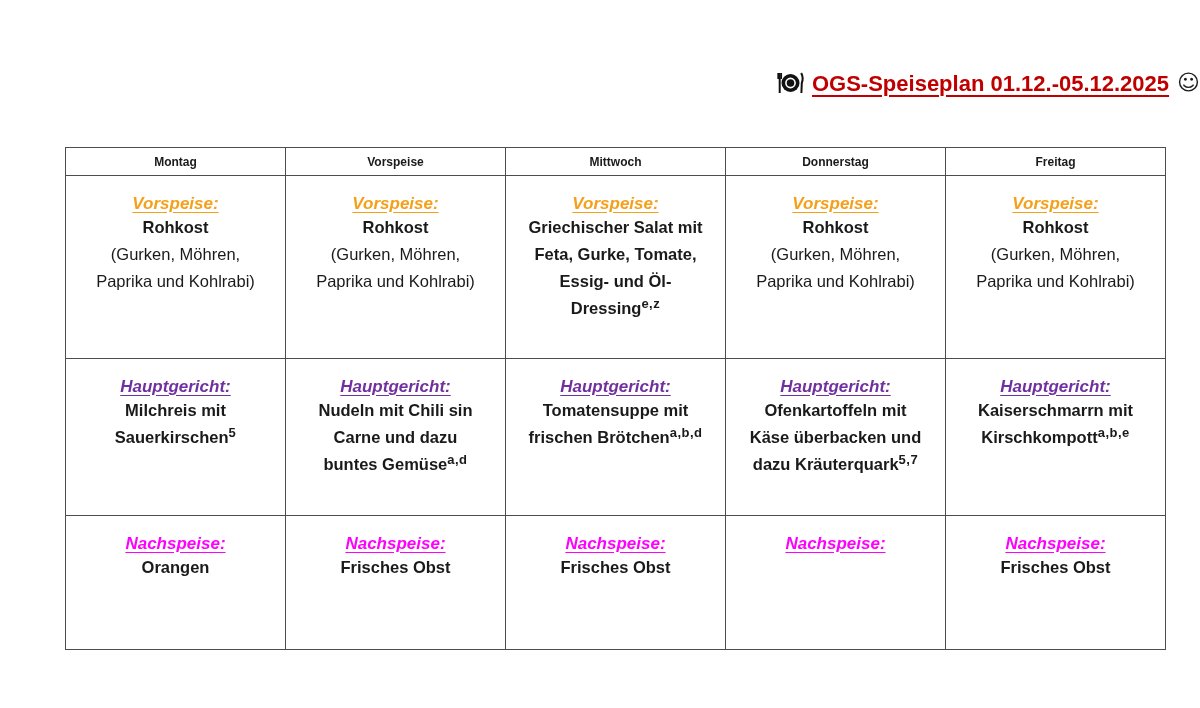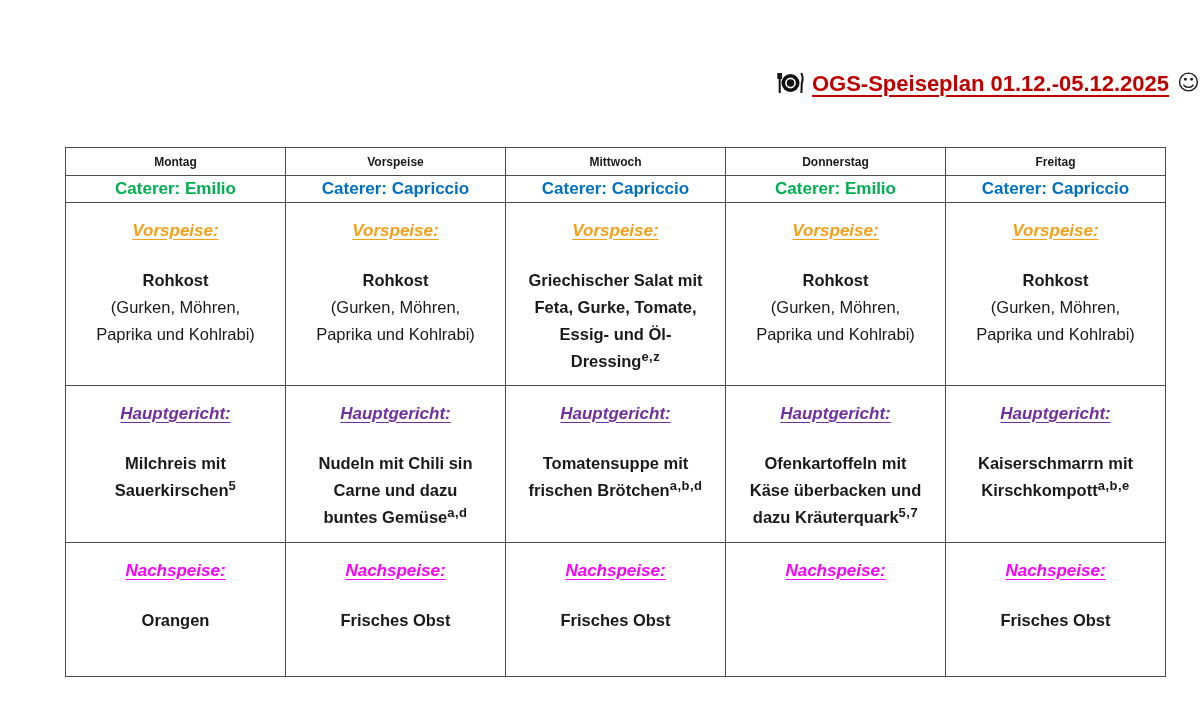--- a/index.html
+++ b/index.html
@@ -58,21 +58,21 @@
   .cat-label {
     font-size: 17px;
     font-weight: bold;
     font-style: italic;
     text-decoration: underline;
     text-underline-offset: 3px;
   }
   .cat-label.vor   { color: var(--orange, #F5A01B); }
   .cat-label.haupt { color: var(--purple, #7030A0); }
   .cat-label.nach  { color: var(--magenta, #FF00FF); }
-  .dish { margin-top: 26px; font-size: 16.5px; line-height: 27px; }
+  .dish { font-size: 16.5px; line-height: 27px; }
   .line { white-space: nowrap; }
   .b { font-weight: bold; }
   sup.fn {
     font-size: 13px;
     font-weight: bold;
     line-height: 0;
     vertical-align: super;
     letter-spacing: 0.5px;
   }
 </style>
@@ -100,27 +100,20 @@
 
   <tbody>
       <tr class="r-days">
     <th>Montag</th>
     <th>Vorspeise</th>
     <th>Mittwoch</th>
     <th>Donnerstag</th>
     <th>Freitag</th>
   </tr>
 
-  <tr class="r-cat">
-    <td><span class="caterer" data-color="green">Caterer: Emilio</span></td>
-    <td><span class="caterer" data-color="blue">Caterer: Capriccio</span></td>
-    <td><span class="caterer" data-color="blue">Caterer: Capriccio</span></td>
-    <td><span class="caterer" data-color="green">Caterer: Emilio</span></td>
-    <td><span class="caterer" data-color="blue">Caterer: Capriccio</span></td>
-  </tr>
 
   <tr class="r-vor">
     <td>
       <div class="cat-label vor">Vorspeise:</div>
       <div class="dish">
         <div class="line b">Rohkost</div>
         <div class="line">(Gurken, Möhren,</div>
         <div class="line">Paprika und Kohlrabi)</div>
       </div>
     </td>

